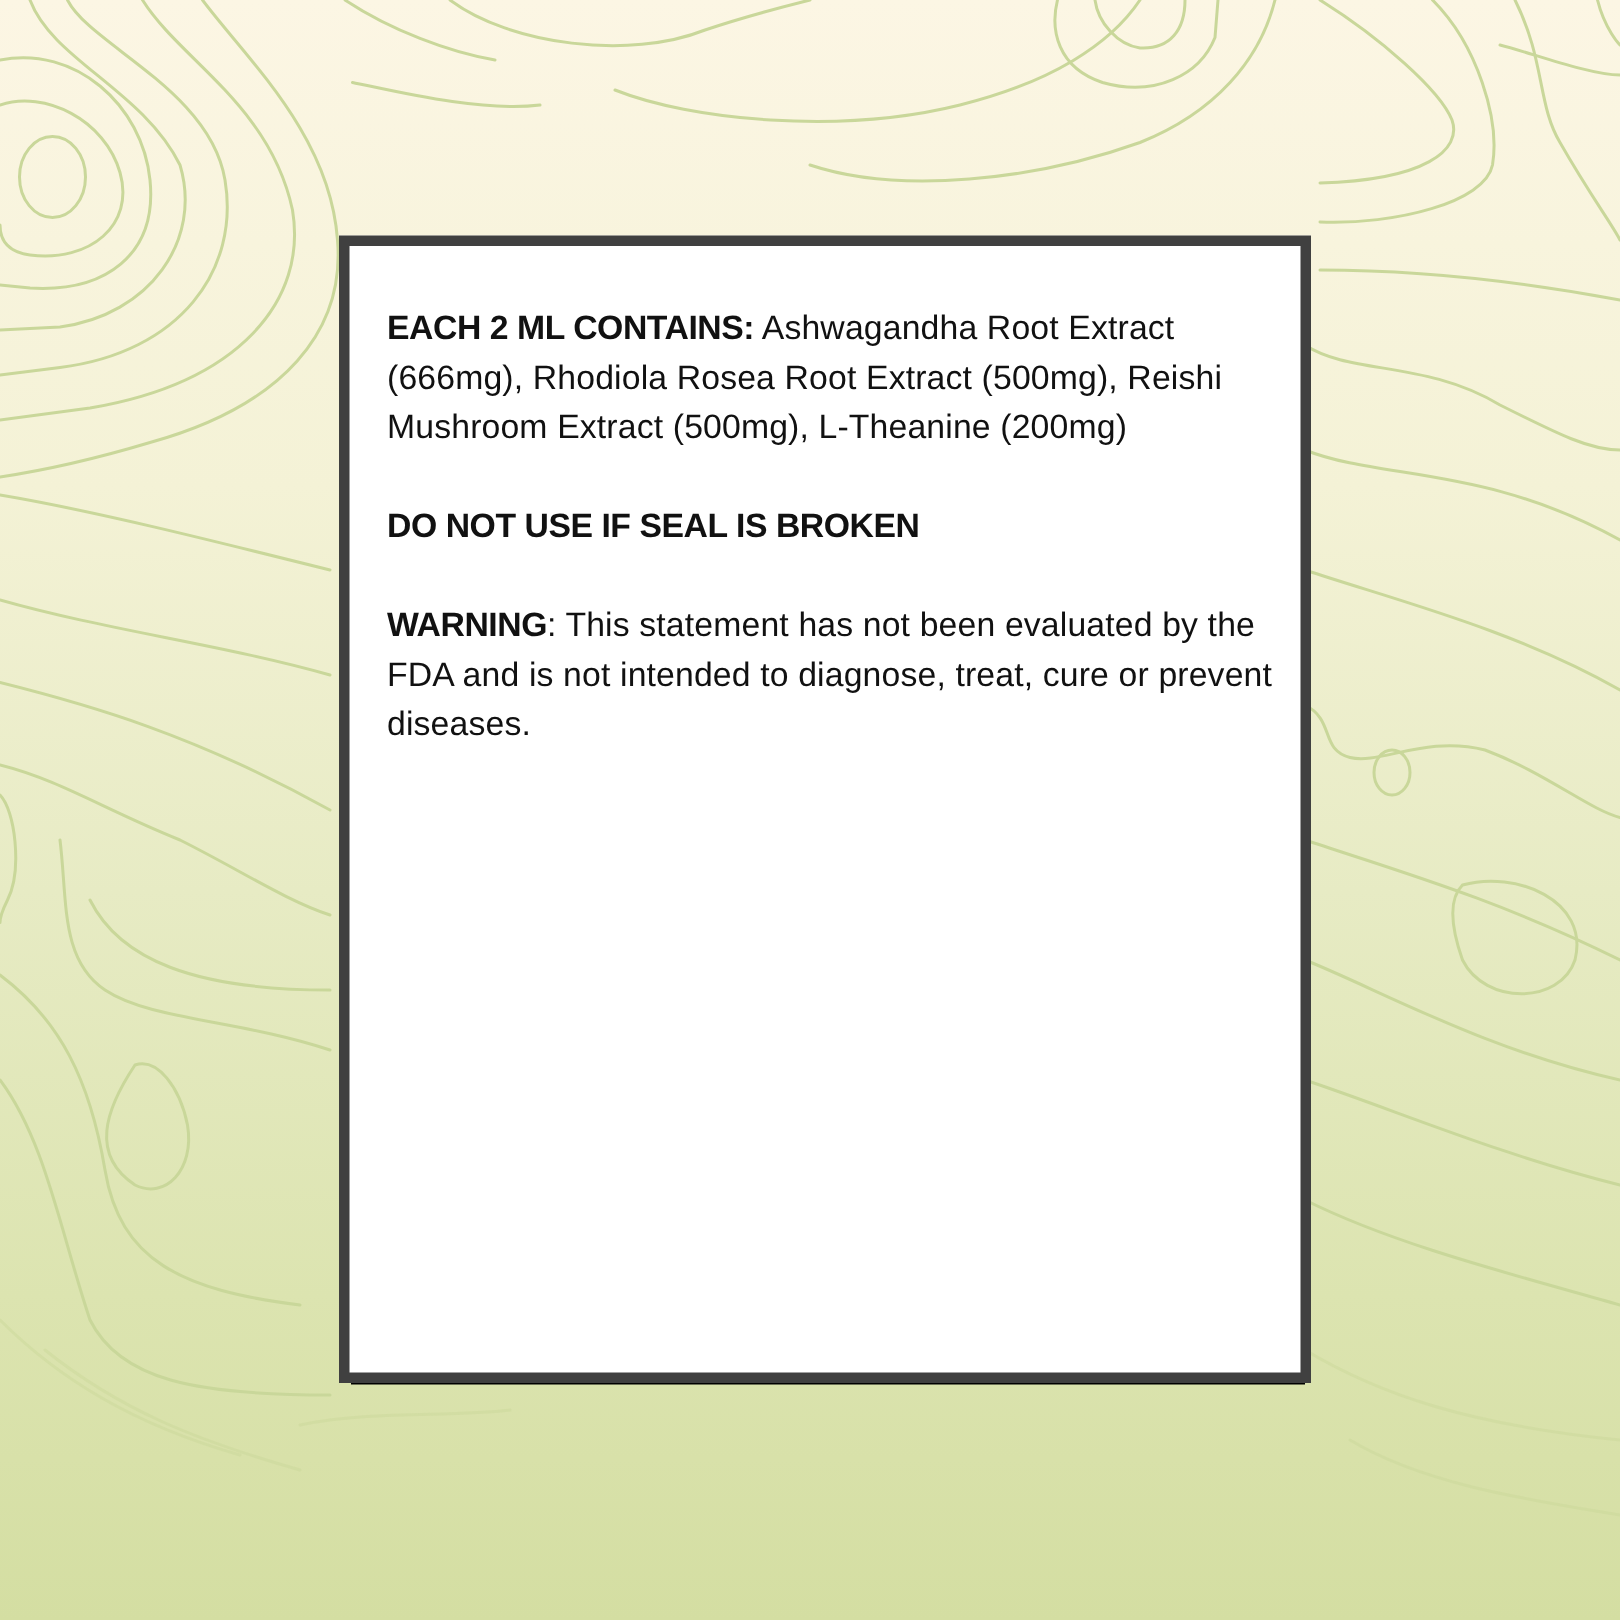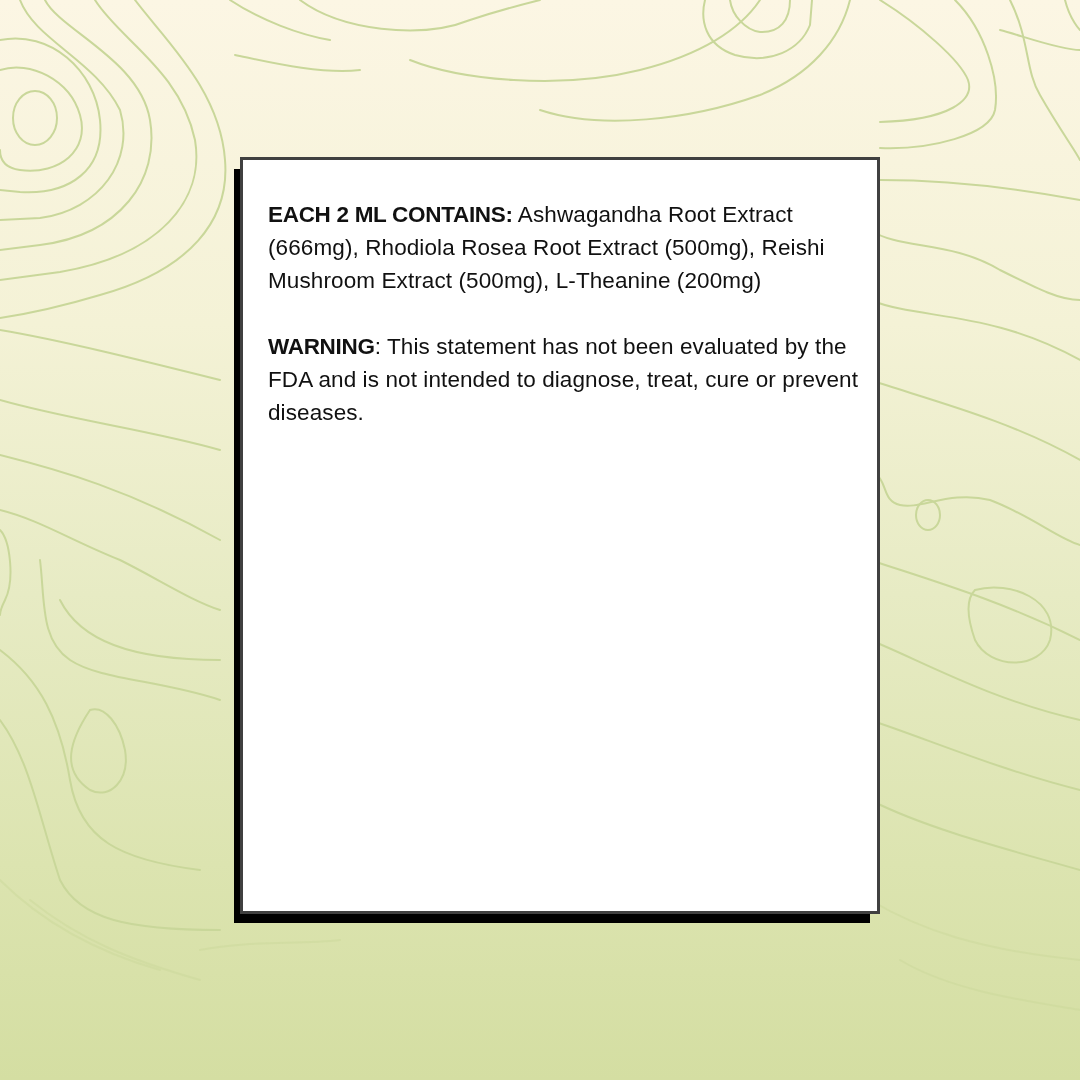--- a/index.html
+++ b/index.html
@@ -33,26 +33,26 @@
     .card-shadow {
       position: absolute;
       left: 234px;
       top: 169px;
       width: 636px;
       height: 754px;
       background: #000000;
     }
     .card {
       position: absolute;
-      left: 240px;
+      left: 226px;
       top: 157px;
       width: 634px;
       height: 751px;
       background: #FFFFFF;
-      border: 3px solid #404040;
+      border: 7px solid #404040;
       box-sizing: content-box;
     }
     .card-content {
       position: absolute;
       left: 25px;
       top: 38px;
       width: 596px;
       color: #111111;
       font-size: 22.5px;
       line-height: 33px;
@@ -134,19 +134,22 @@
 <div class="card">
   <div class="card-content">
 
     <p class="section">
       <span class="label">EACH 2 ML CONTAINS:</span><span class="body-text"> Ashwagandha Root Extract (666mg), Rhodiola Rosea Root Extract (500mg), Reishi Mushroom Extract (500mg), L-Theanine (200mg)</span>
     </p>
 
 
 
 
+    <p class="section">
+      <span class="label">DO NOT USE IF SEAL IS BROKEN</span>
+    </p>
 
     <p class="section">
       <span class="label">WARNING</span><span class="body-text">: This statement has not been evaluated by the FDA and is not intended to diagnose, treat, cure or prevent diseases.</span>
     </p>
 
   </div>
 </div>
 
 </body></html>

